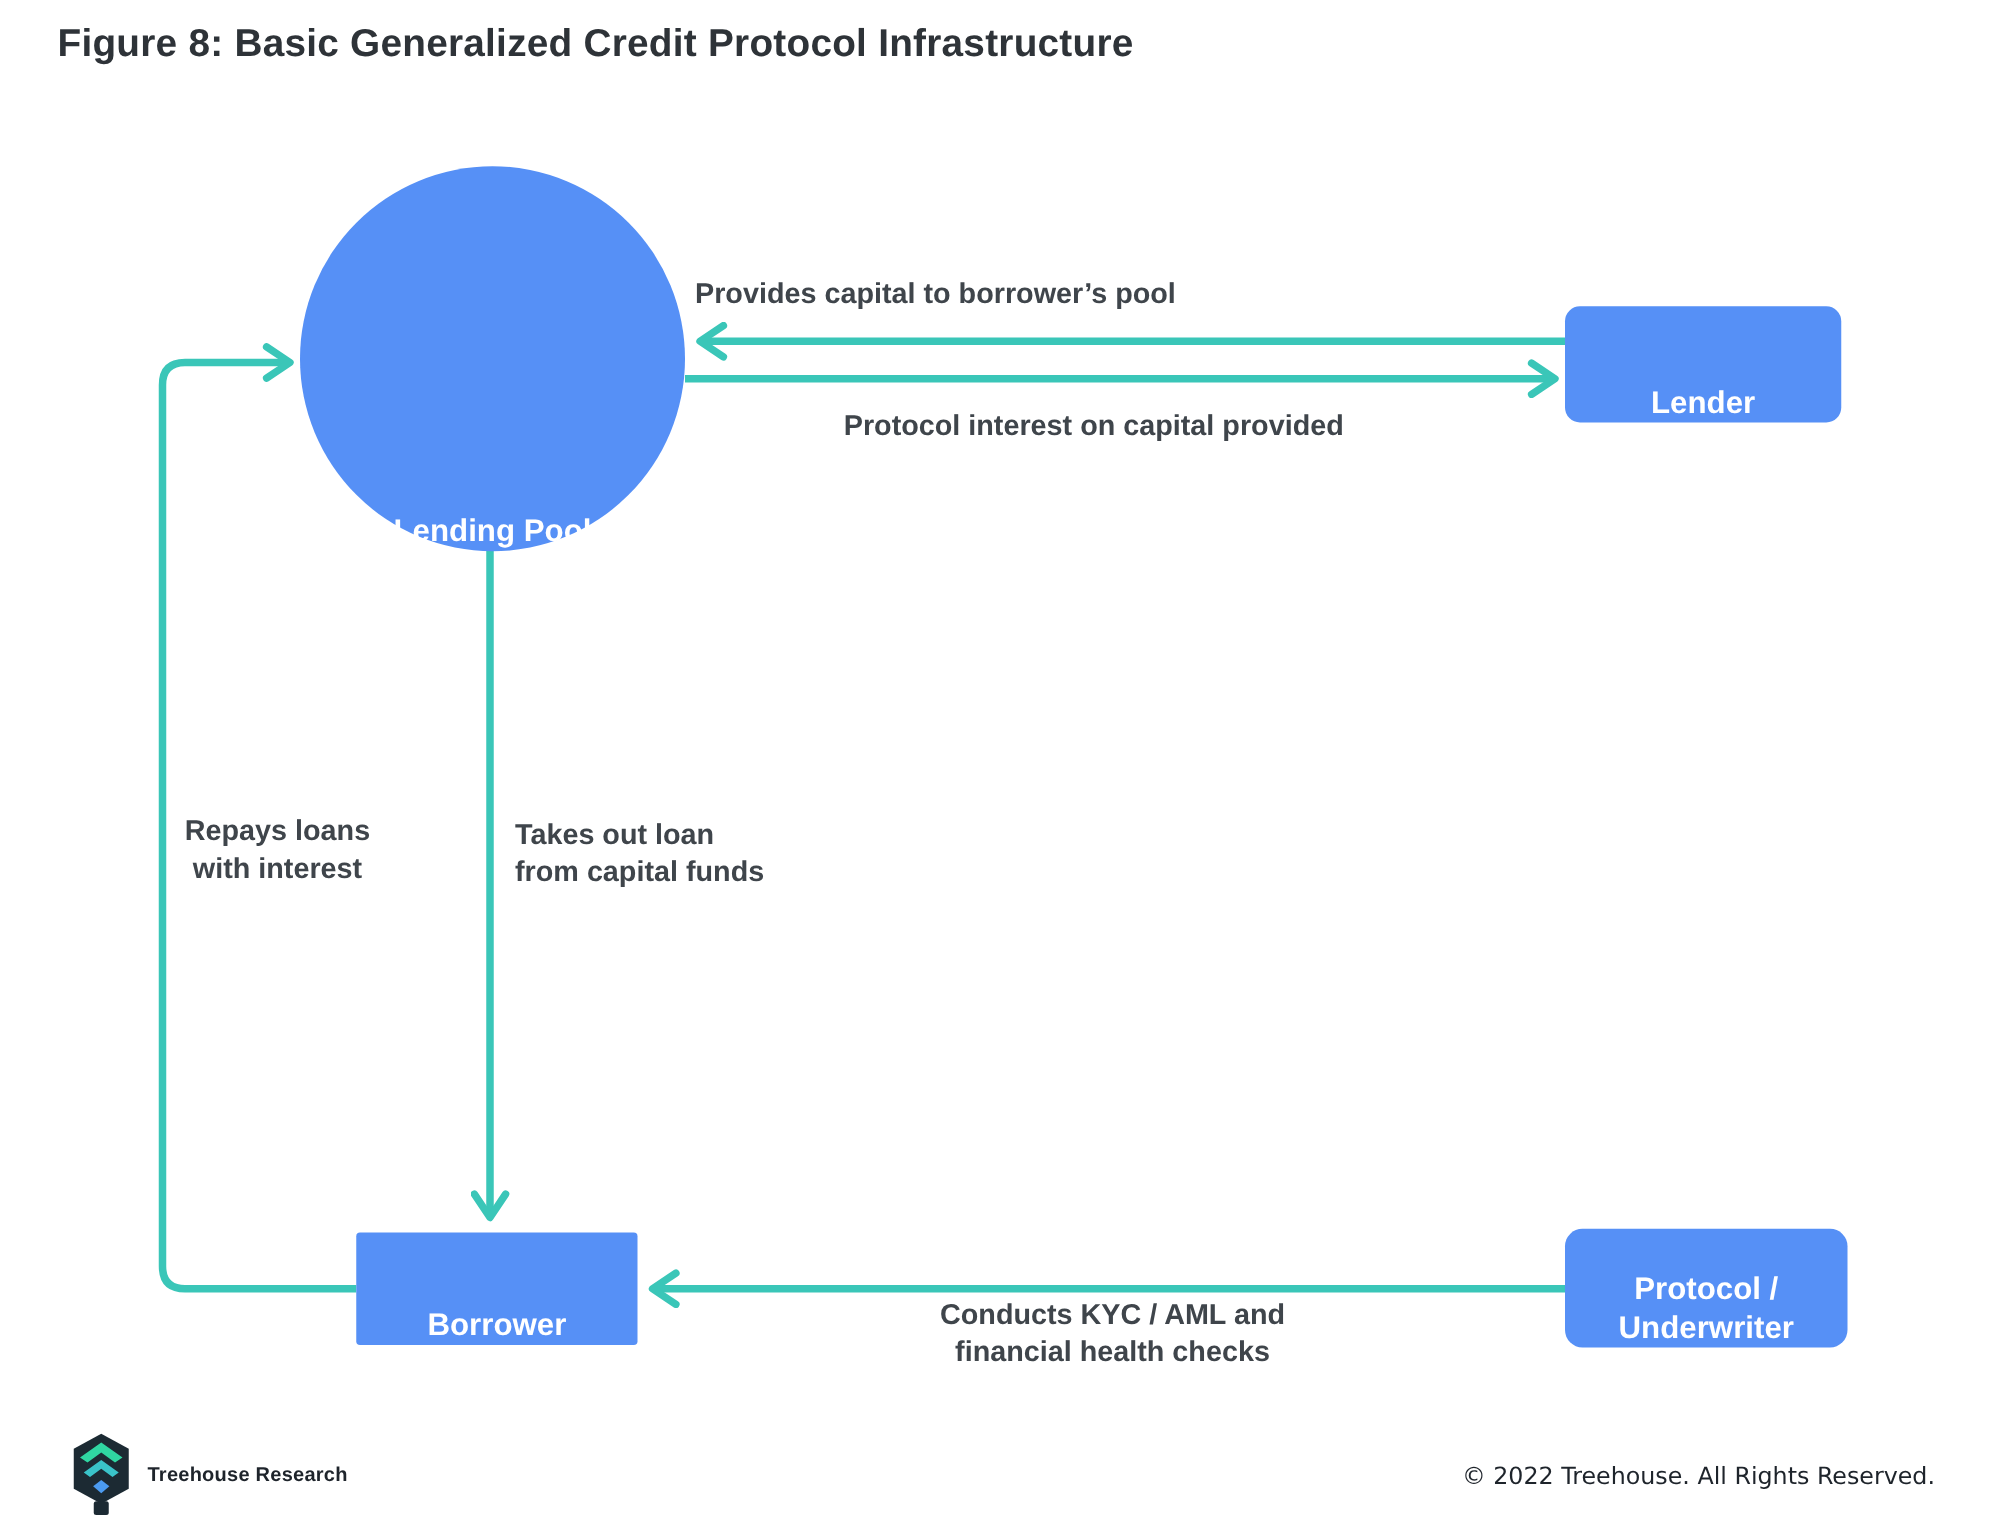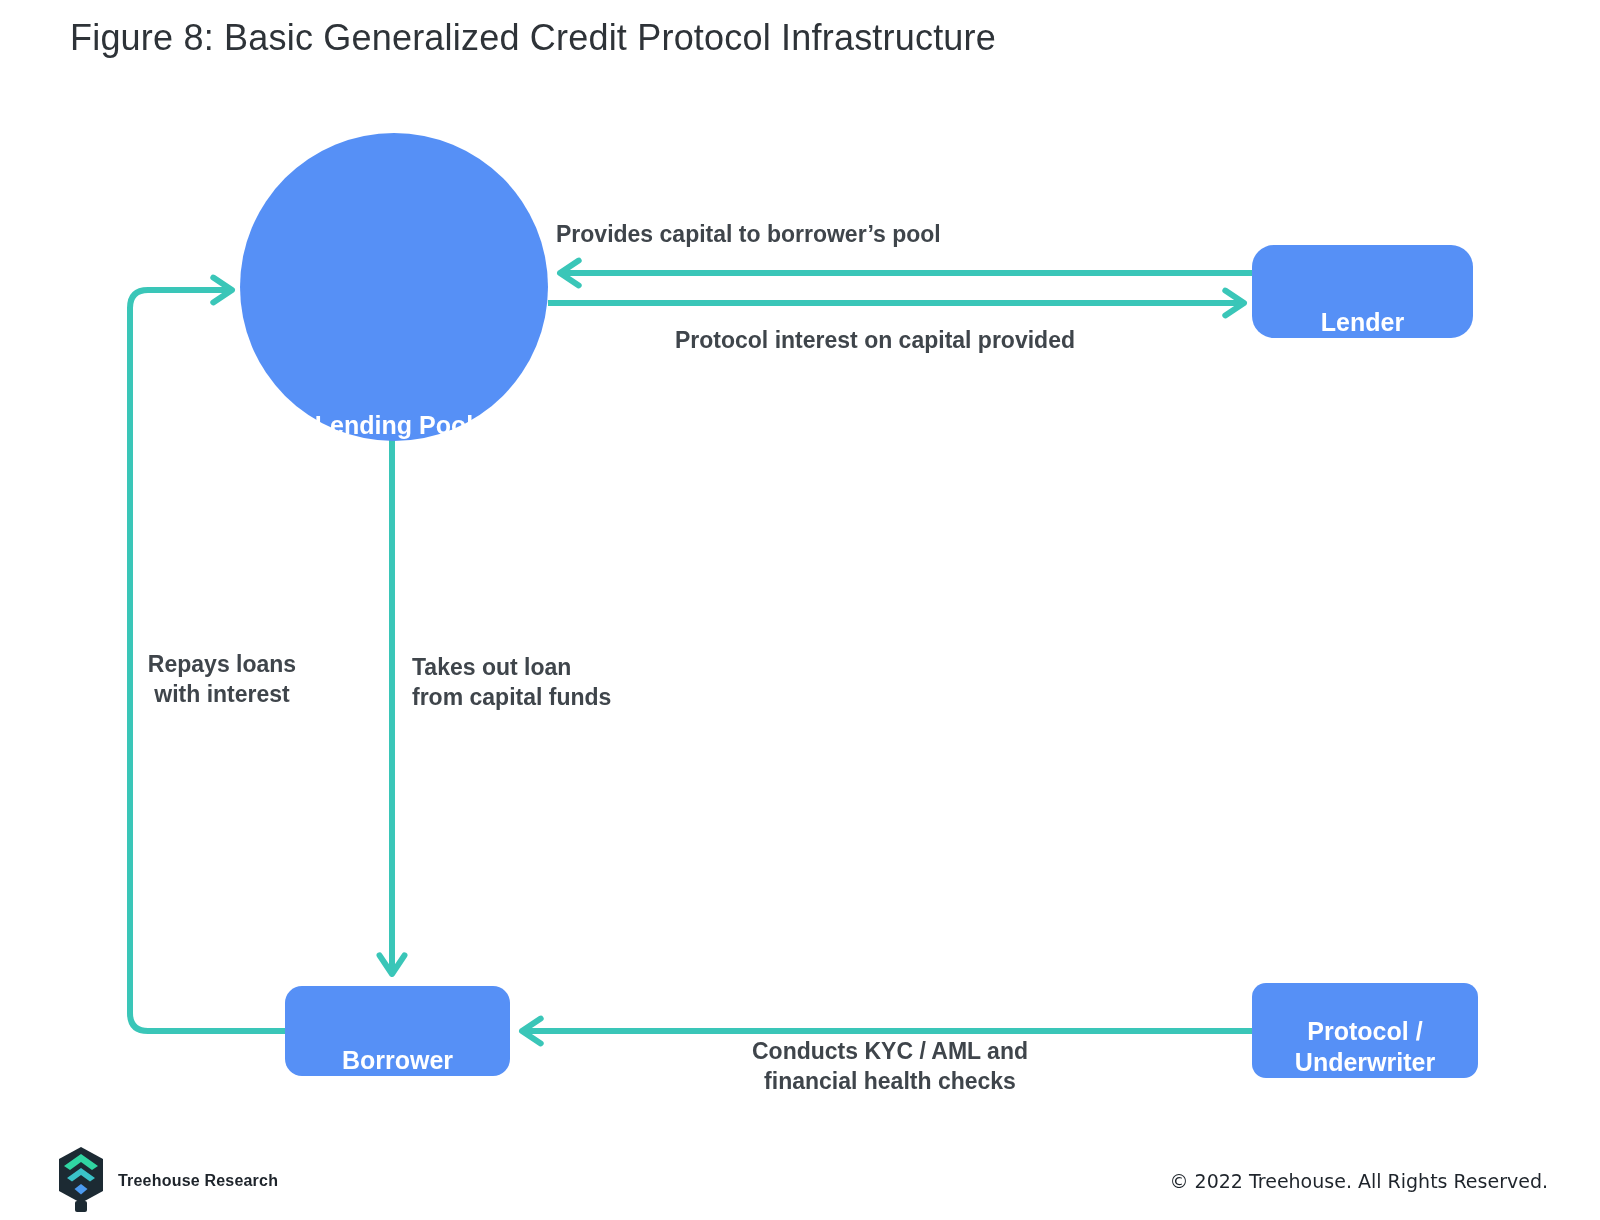--- a/index.html
+++ b/index.html
@@ -20,24 +20,24 @@
   .canvas {
     position: relative;
     width: 1600px;
     height: 1220px;
     background: var(--background);
     font-family: "Liberation Sans", sans-serif;
     overflow: hidden;
   }
   .title {
     position: absolute;
-    left: 70px;
+    left: 46px;
     top: 17px;
-    font-size: 36px;
-    font-weight: normal;
+    font-size: 31px;
+    font-weight: bold;
     color: var(--title-text);
     letter-spacing: 0.2px;
   }
   svg.edges {
     position: absolute;
     left: 0; top: 0;
     width: 1600px;
     height: 1220px;
   }
   .edge {
@@ -66,26 +66,26 @@
     white-space: pre-line;
   }
   .node.circle-node {
     left: 240px; top: 133px;
     width: 308px; height: 308px;
     border-radius: 50%;
   }
   .node.lender-node {
     left: 1252px; top: 245px;
     width: 221px; height: 93px;
-    border-radius: 22px;
+    border-radius: 12px;
   }
   .node.borrower-node {
     left: 285px; top: 986px;
     width: 225px; height: 90px;
-    border-radius: 17px;
+    border-radius: 3px;
   }
   .node.protocol-node {
     left: 1252px; top: 983px;
     width: 226px; height: 95px;
     border-radius: 14px;
   }
   .edge-label {
     position: absolute;
     font-size: 23px;
     font-weight: bold;

